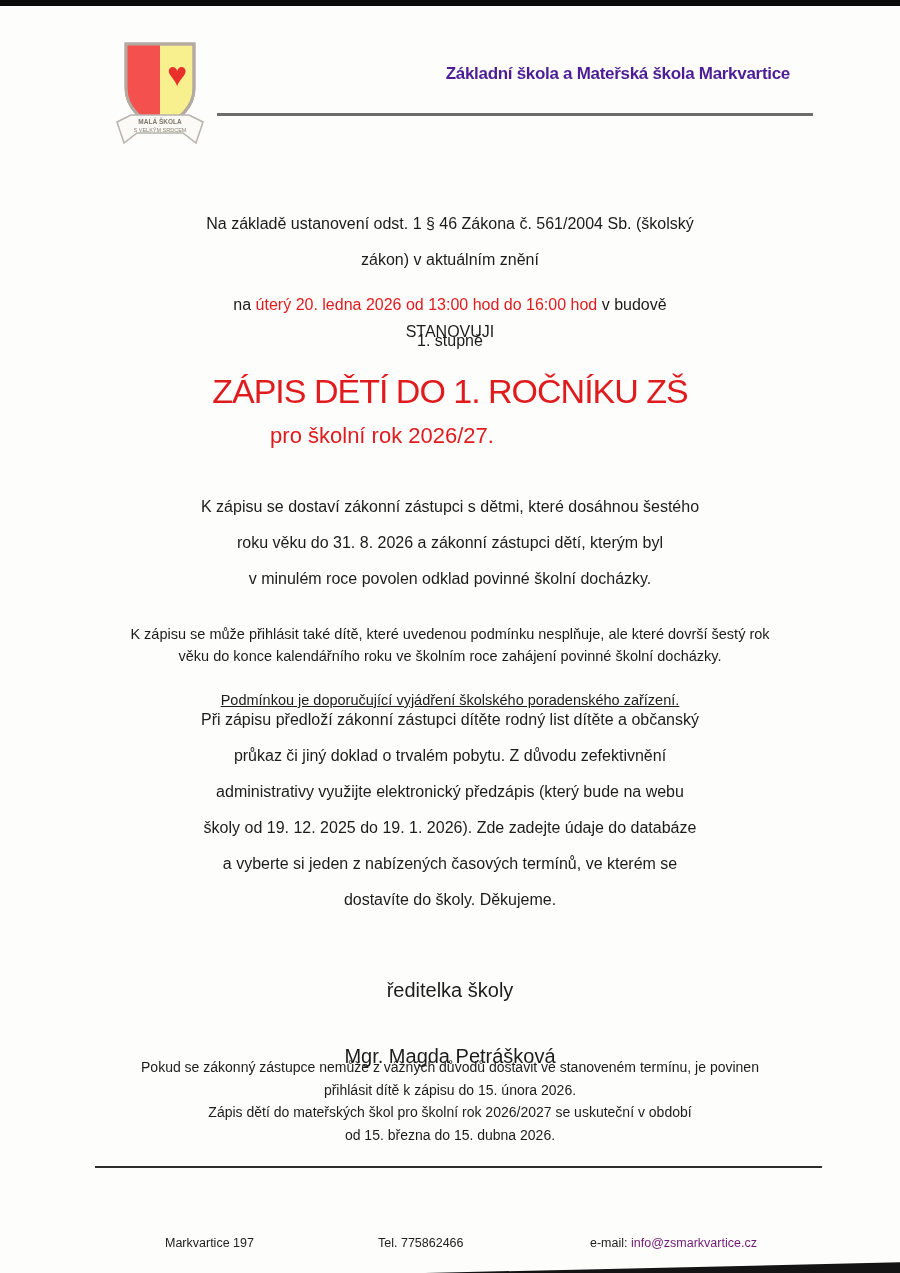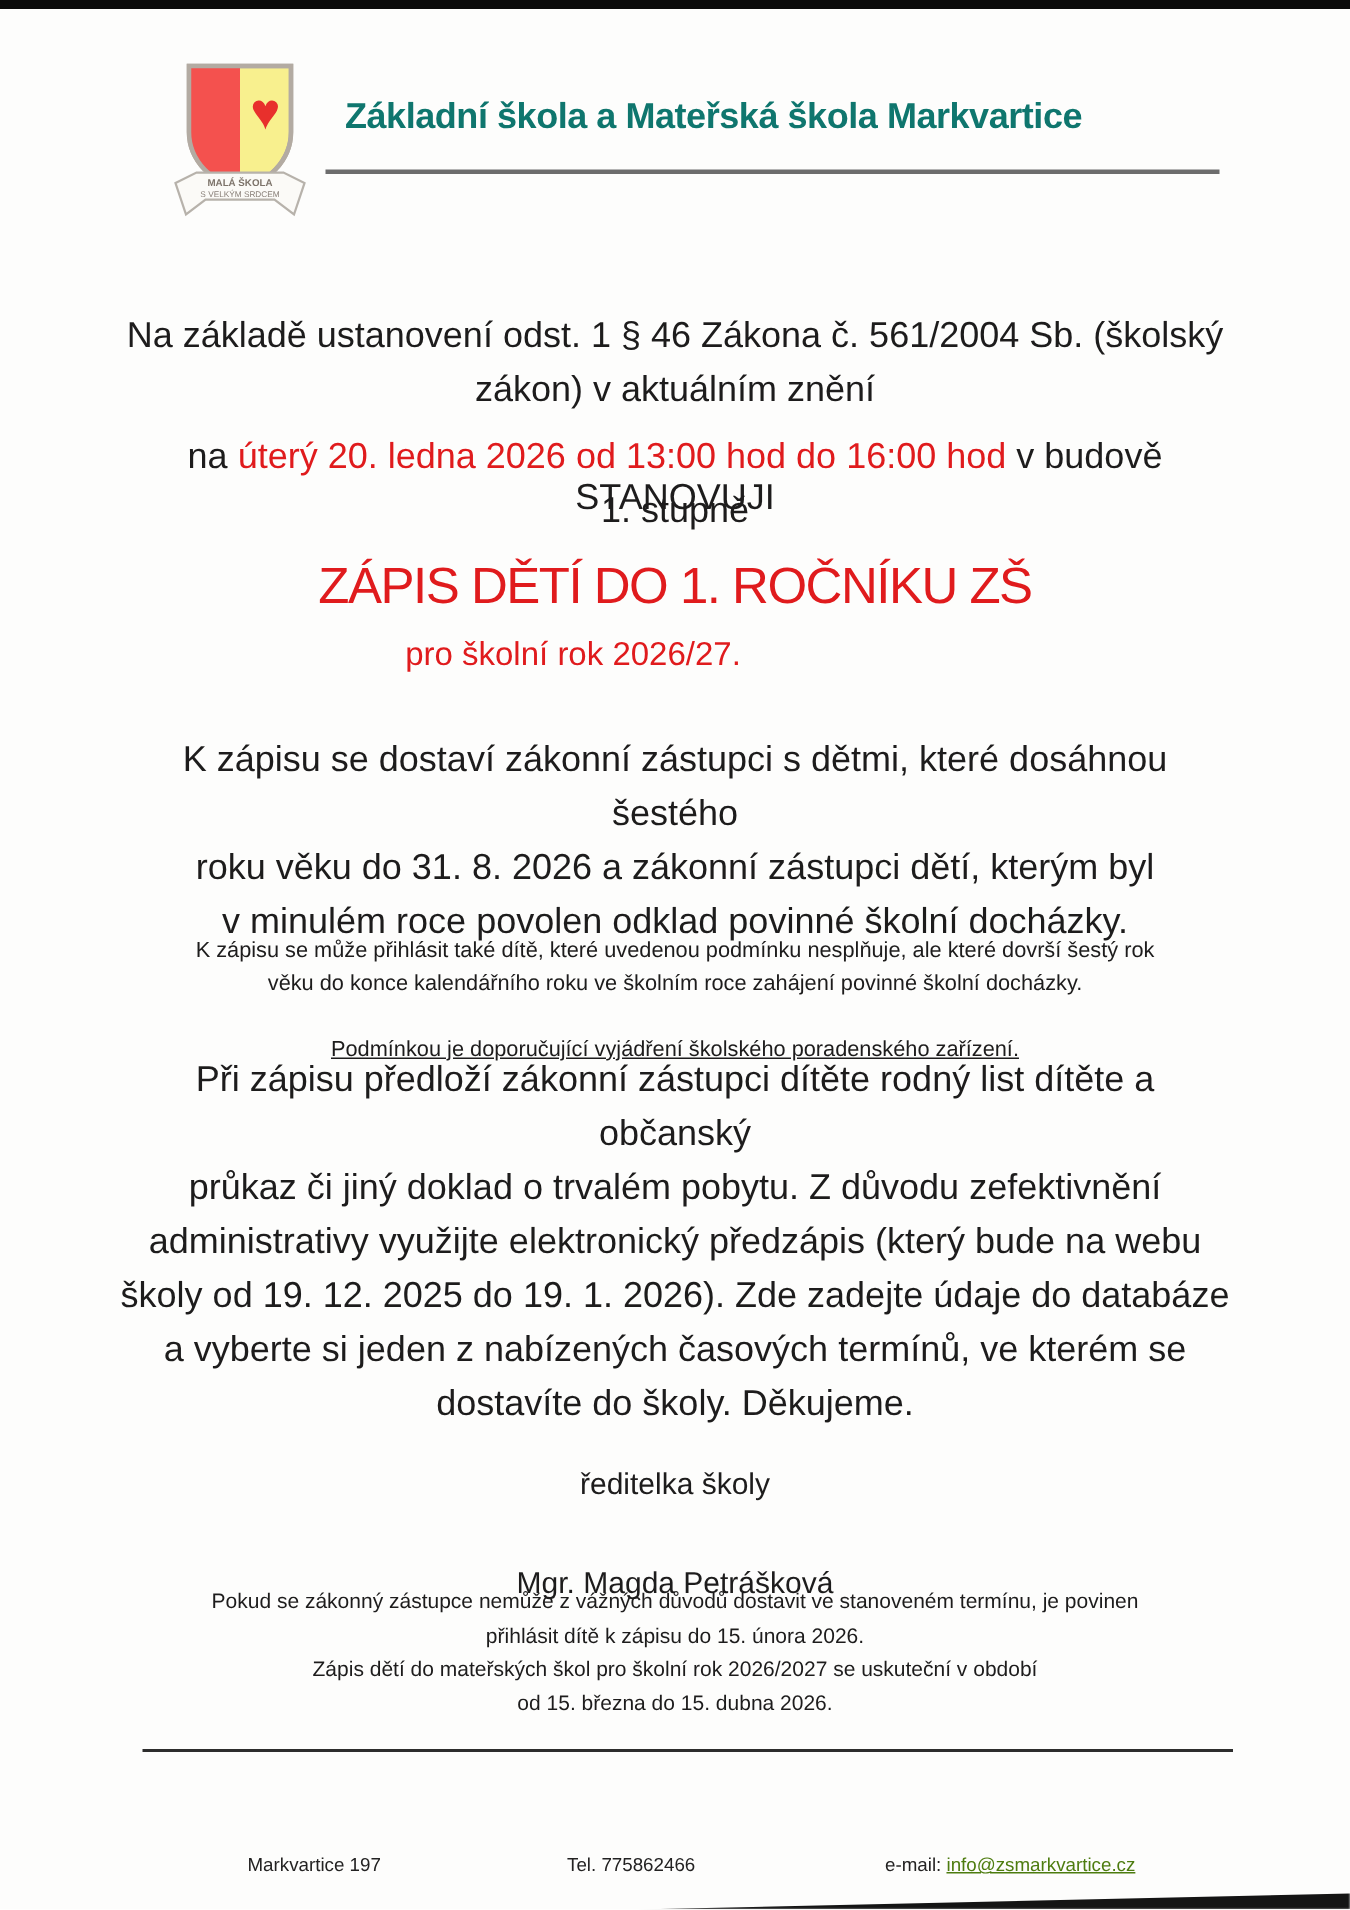--- a/index.html
+++ b/index.html
@@ -13,30 +13,30 @@
   .bottom-edge {
     position:absolute; bottom:0; right:0; width:475px; height:13px;
     background:#141414; clip-path:polygon(0 100%, 100% 18%, 100% 100%);
     filter:blur(0.6px);
   }
 
   
   .logo { position:absolute; left:114px; top:40px; }
   .school-name {
     position:absolute; left:230px; top:64px; width:560px;
-    text-align:left; font-size:24px; font-weight:bold; letter-spacing:-0.3px; color:#0f766e;
+    text-align:right; font-size:17px; font-weight:bold; letter-spacing:-0.3px; color:#4c1d95;
   }
   .title-rule { position:absolute; left:217px; top:113px; width:596px; height:3px; background:#6d6d6d; }
 
   
   .para {
     position:absolute; left:80px; width:740px; text-align:center;
     white-space:pre-line; color:#1d1c1c;
   }
-  .body-size  { font-size:24px; line-height:36px;text-align:center; }
+  .body-size  { font-size:16px; line-height:36px;text-align:center; }
   .small-size { font-size:14.5px; line-height:22px; }
   .note-size  { font-size:14px;  line-height:22.5px; }
 
   .p-legal     { top:170px; }
   .p-date      { top:287px; white-space:normal; }
   .red         { color:#e01b1d; }
   .main-heading{
     position:absolute; left:0; top:372px; width:900px; text-align:center;
     font-size:34px; font-weight:normal; letter-spacing:-1px; color:#e01b1d;
   }
@@ -53,21 +53,21 @@
 
   
   .footer-rule { position:absolute; left:95px; top:1166px; width:727px; height:2px; background:#2d2d2d; }
   .f-col {
     position:absolute; top:1178px; font-size:12.5px; line-height:26px;
     white-space:pre; color:#232222; text-align:left;
   }
   .f-col1 { left:165px; }
   .f-col2 { left:378px; }
   .f-col3 { left:590px; }
-  .email-link { color:#4d7c0f; text-decoration:underline; cursor:pointer; }
+  .email-link { color:#701a75; cursor:pointer; }
 </style>
 </head>
 <body>
 
 <div class="page">
 
   <div class="top-edge"></div>
 
   <div class="logo">
     <svg width="92" height="108" viewBox="0 0 92 108">

